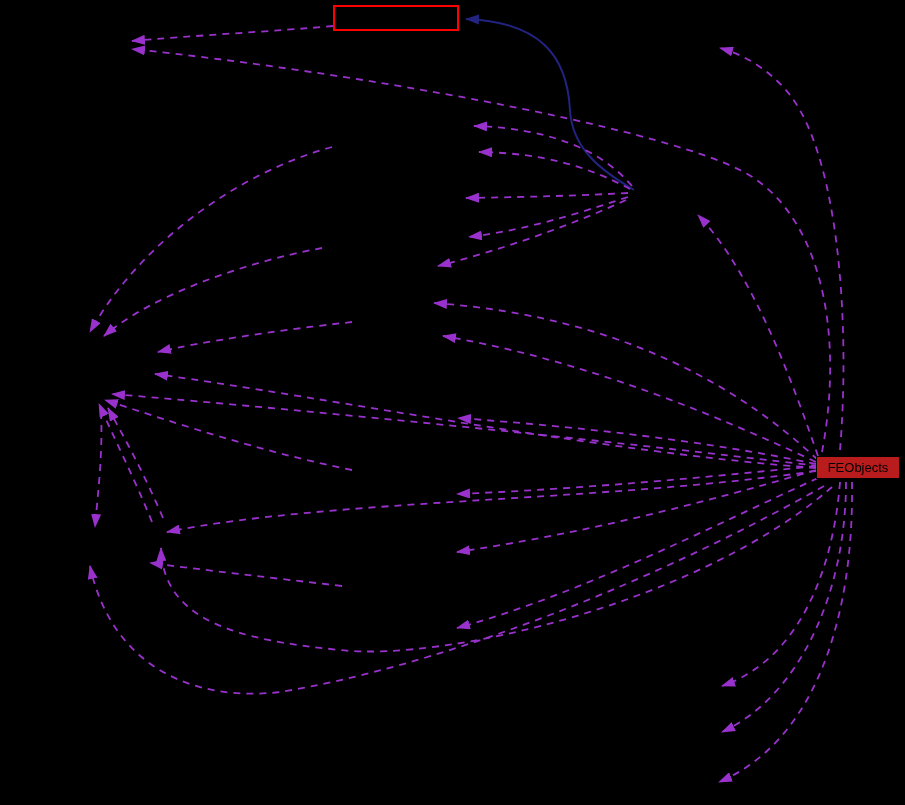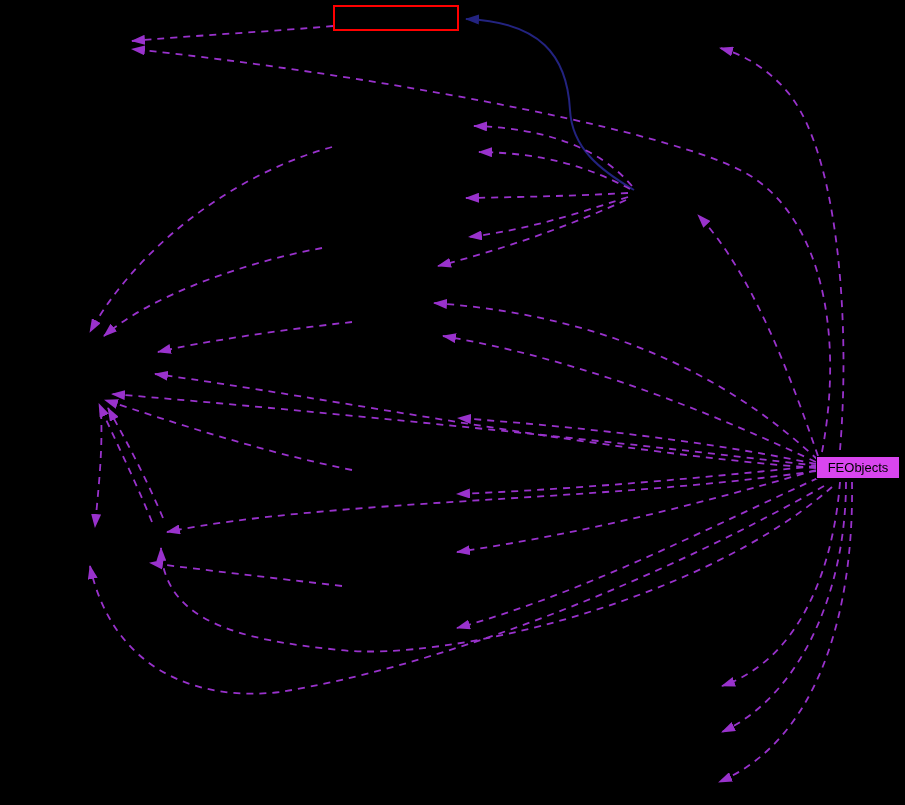--- a/index.html
+++ b/index.html
@@ -58,15 +58,15 @@
         <path d="M816,471 C600,502 330,499 167,532" fill="none" stroke="#9932cc" stroke-width="1.8" stroke-dasharray="7,6" marker-end="url(#arrow-purple)"></path>
         <path d="M832,487 C700,602 445,662 340,650 C240,640 163,622 161,548" fill="none" stroke="#9932cc" stroke-width="1.8" stroke-dasharray="7,6" marker-end="url(#arrow-purple)"></path>
         <path d="M840,482 C833,572 798,660 722,686" fill="none" stroke="#9932cc" stroke-width="1.8" stroke-dasharray="7,6" marker-end="url(#arrow-purple)"></path>
         <path d="M846,482 C846,592 800,696 722,732" fill="none" stroke="#9932cc" stroke-width="1.8" stroke-dasharray="7,6" marker-end="url(#arrow-purple)"></path>
         <path d="M852,482 C854,612 818,740 719,782" fill="none" stroke="#9932cc" stroke-width="1.8" stroke-dasharray="7,6" marker-end="url(#arrow-purple)"></path>
       </g>
   </svg>
 
   <div class="node highlight" style="left: 333px; top: 5px; width: 126px; height: 26px; border-color: rgb(255, 0, 0);"></div>
 
-  <div class="node plain" style="left: 816px; top: 456px; width: 84px; height: 23px; background: #d946ef; border-color: rgb(0, 0, 0); color: rgb(0, 0, 0);">FEObjects</div>
+  <div class="node plain" style="left: 816px; top: 456px; width: 84px; height: 23px; background: #b91c1c; border-color: rgb(0, 0, 0); color: rgb(0, 0, 0);">FEObjects</div>
 
 </div>
 
 </body></html>

